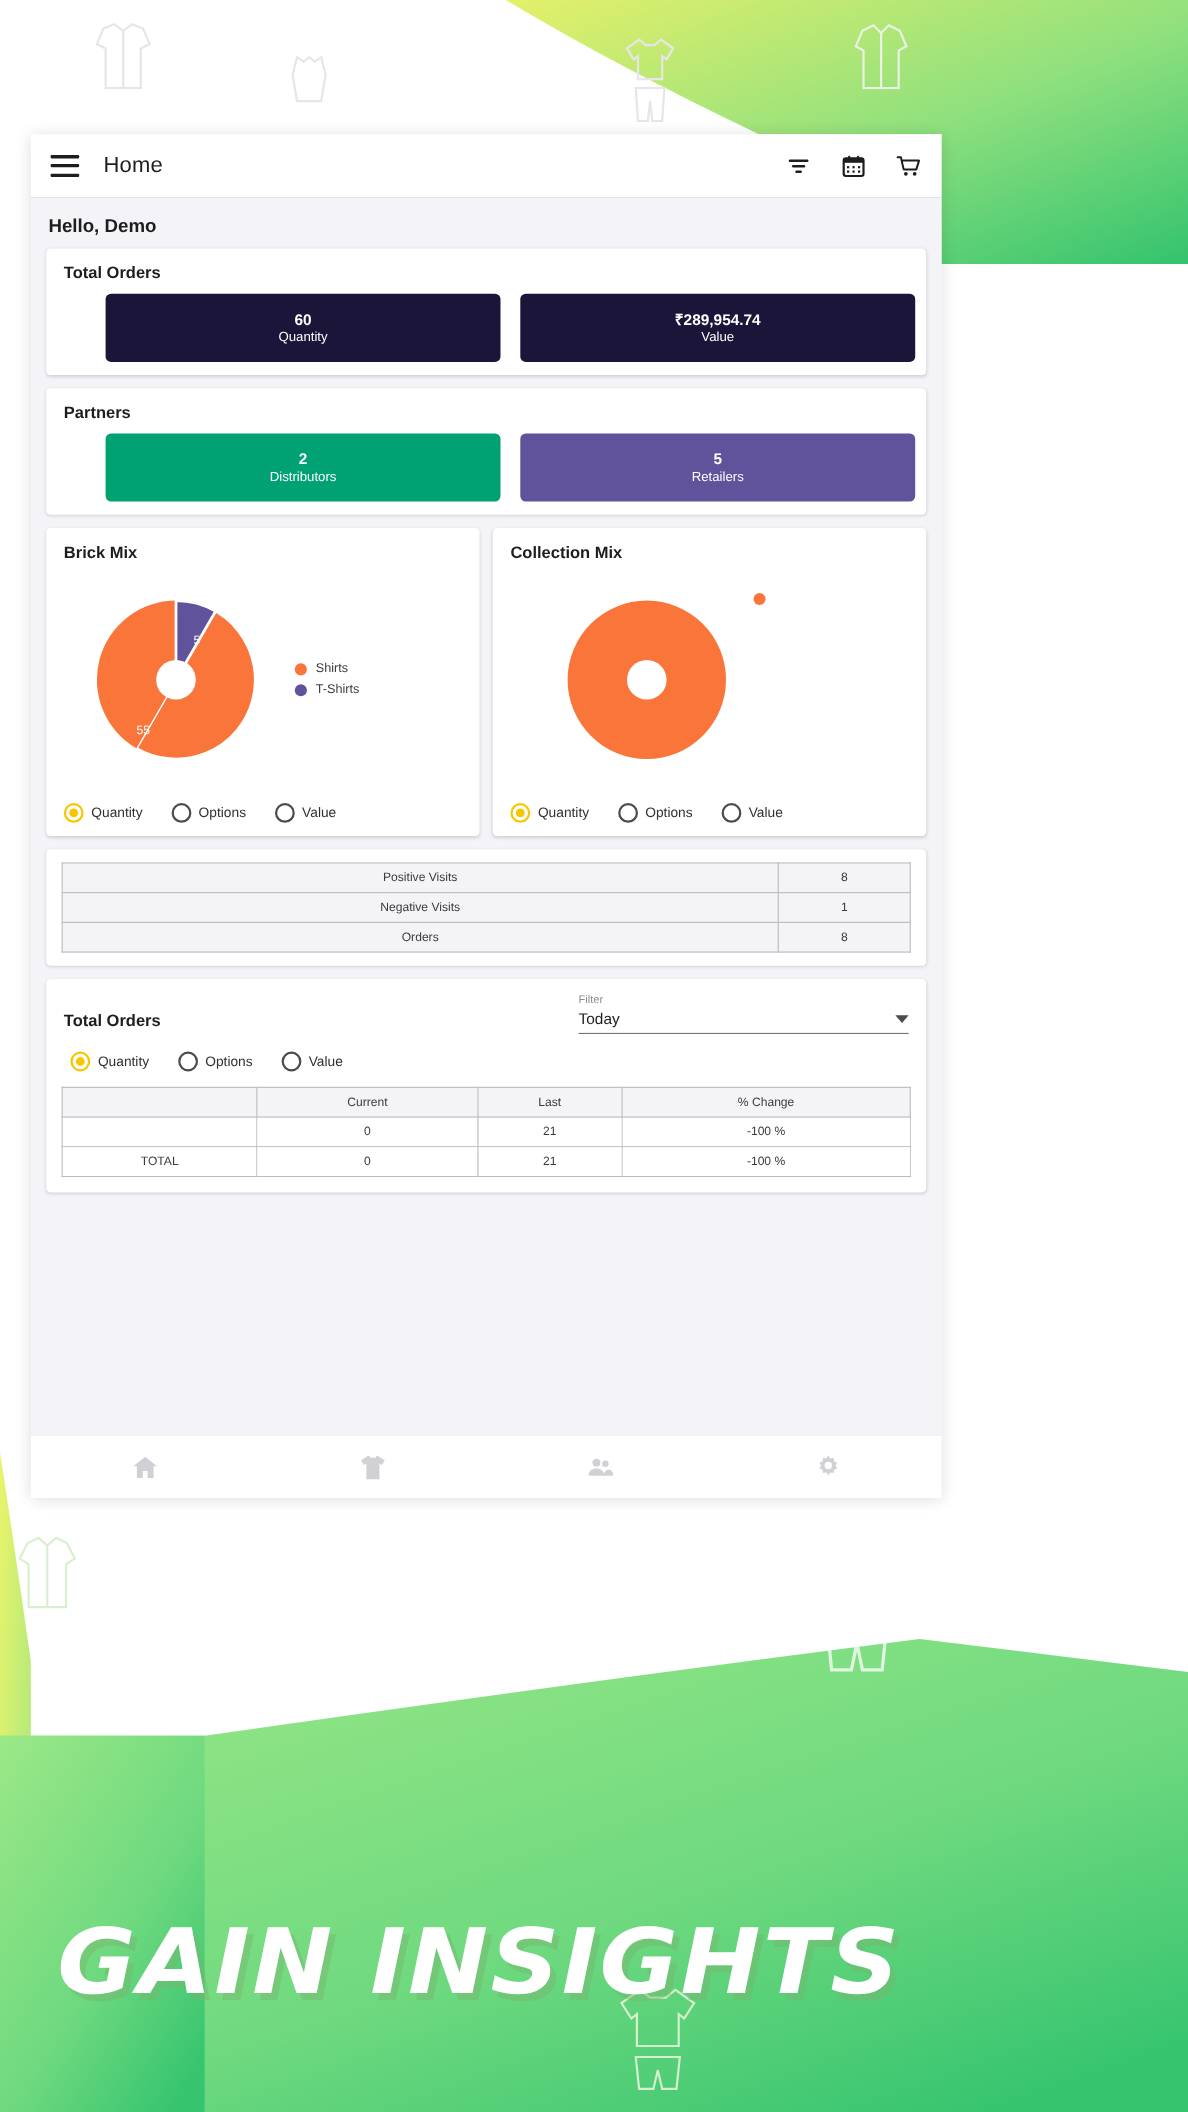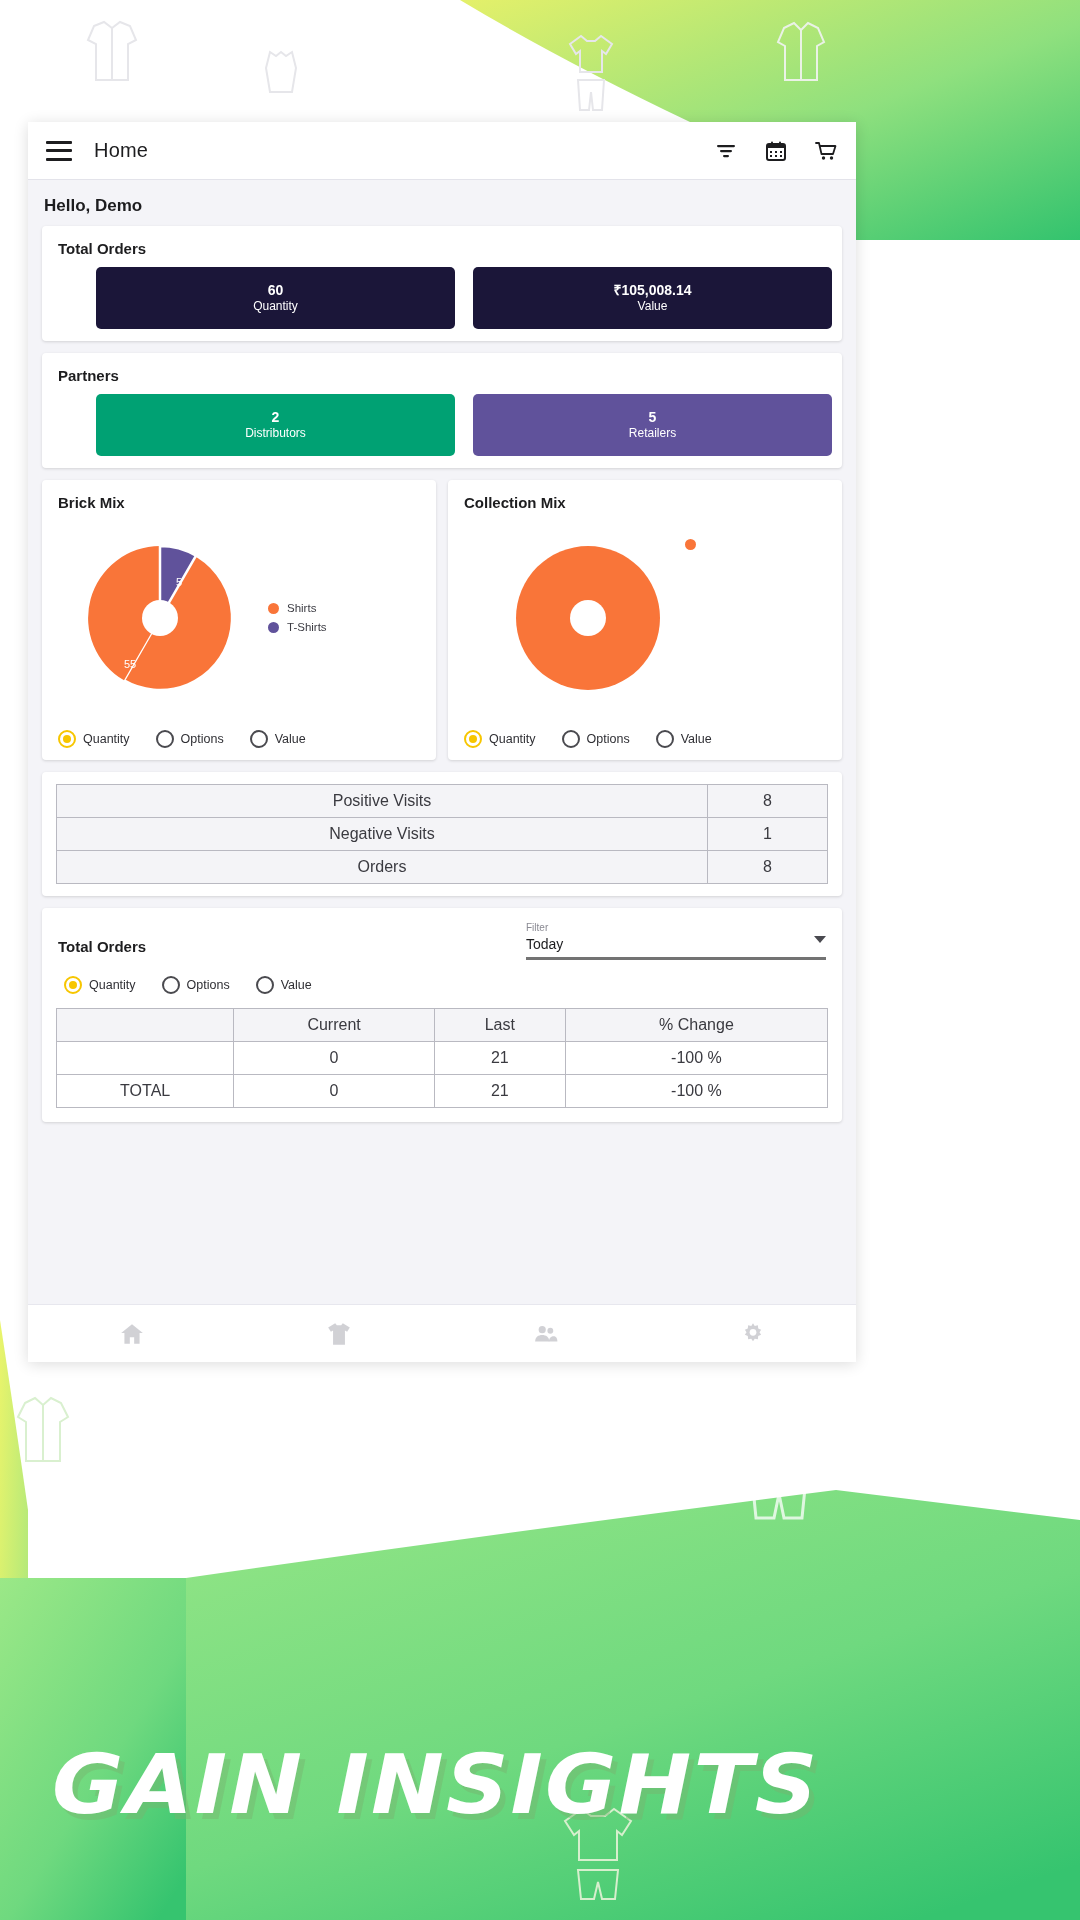--- a/index.html
+++ b/index.html
@@ -96,36 +96,36 @@
   .radio.checked .ring { border-color:#f7c600; }
   .radio.checked .ring::after {
     content:""; position:absolute; left:3px; top:3px; width:8px; height:8px;
     border-radius:50%; background:#f7c600;
   }
   .radio .rl { font-size:12.5px; color:#2f2f34; }
 
   
   .tbl { width:100%; border-collapse:collapse; table-layout:fixed; }
   .tbl td, .tbl th {
-    border:1px solid #b9b9c1; font-size:16px; color:#3a3a40;
+    border:1px solid #b9b9c1; font-size:11px; color:#3a3a40;
     text-align:center; font-weight:normal; padding:7px 4px; background:#f4f4f7;
   }
   .visits-card { margin:0 14px 12px 14px; background:#fff; border-radius:4px; box-shadow:0 1px 3px rgba(0,0,0,0.14); padding:12px 0 0 0; }
   .visits-card .card-title { margin-left:16px; margin-bottom:10px; }
   .visits-tbl-wrap { padding:0 14px 12px 14px; }
   .visits-tbl td.name { width:calc(100% - 120px); }
   .visits-tbl td.val { width:120px; }
 
   .orders-card { margin:0 14px 12px 14px; background:#fff; border-radius:4px; box-shadow:0 1px 3px rgba(0,0,0,0.14); padding:14px 0 0 0; }
   .orders-head { display:flex; align-items:flex-start; padding:0 16px; }
   .orders-head .card-title { margin:16px 0 0 0; }
   .filter-box { margin-left:auto; width:300px; }
   .filter-lbl { font-size:10px; color:#8a8a93; margin-bottom:2px; }
   .filter-sel {
-    display:flex; border-bottom:3px solid #737373;
+    display:flex; align-items:center; border-bottom:1px solid #737373;
     padding:1px 0 5px 0; cursor:pointer;
   }
   .filter-val { font-size:14px; color:#1d1d1f; }
   .caret { margin-left:auto; width:0; height:0; border-left:6px solid transparent; border-right:6px solid transparent; border-top:7px solid #4a4a50; }
   .orders-radio { padding:10px 16px 12px 16px; }
   .orders-tbl-wrap { padding:0 14px 14px 14px; }
   .orders-tbl td.c0 { width:23%; }
   .orders-tbl td.c1 { width:26%;margin-top:35px; }
   .orders-tbl td.c2 { width:17%; }
   .orders-tbl td.c3 { width:34%;margin-top:44px; }
@@ -268,21 +268,21 @@
       <div class="greeting">Hello, Demo</div>
 
       <div class="card">
         <div class="card-title">Total Orders</div>
         <div class="tile-row">
           <div class="tile" style="background:#1b1639;">
             <div class="num">60</div>
             <div class="lbl">Quantity</div>
           </div>
           <div class="tile" style="background:#1b1639;">
-            <div class="num">₹105,008.14</div>
+            <div class="num">₹289,954.74</div>
             <div class="lbl">Value</div>
           </div>
         </div>
       </div>
 
       <div class="card">
         <div class="card-title">Partners</div>
         <div class="tile-row">
           <div class="tile" style="background:#00a173;">
             <div class="num">2</div>

